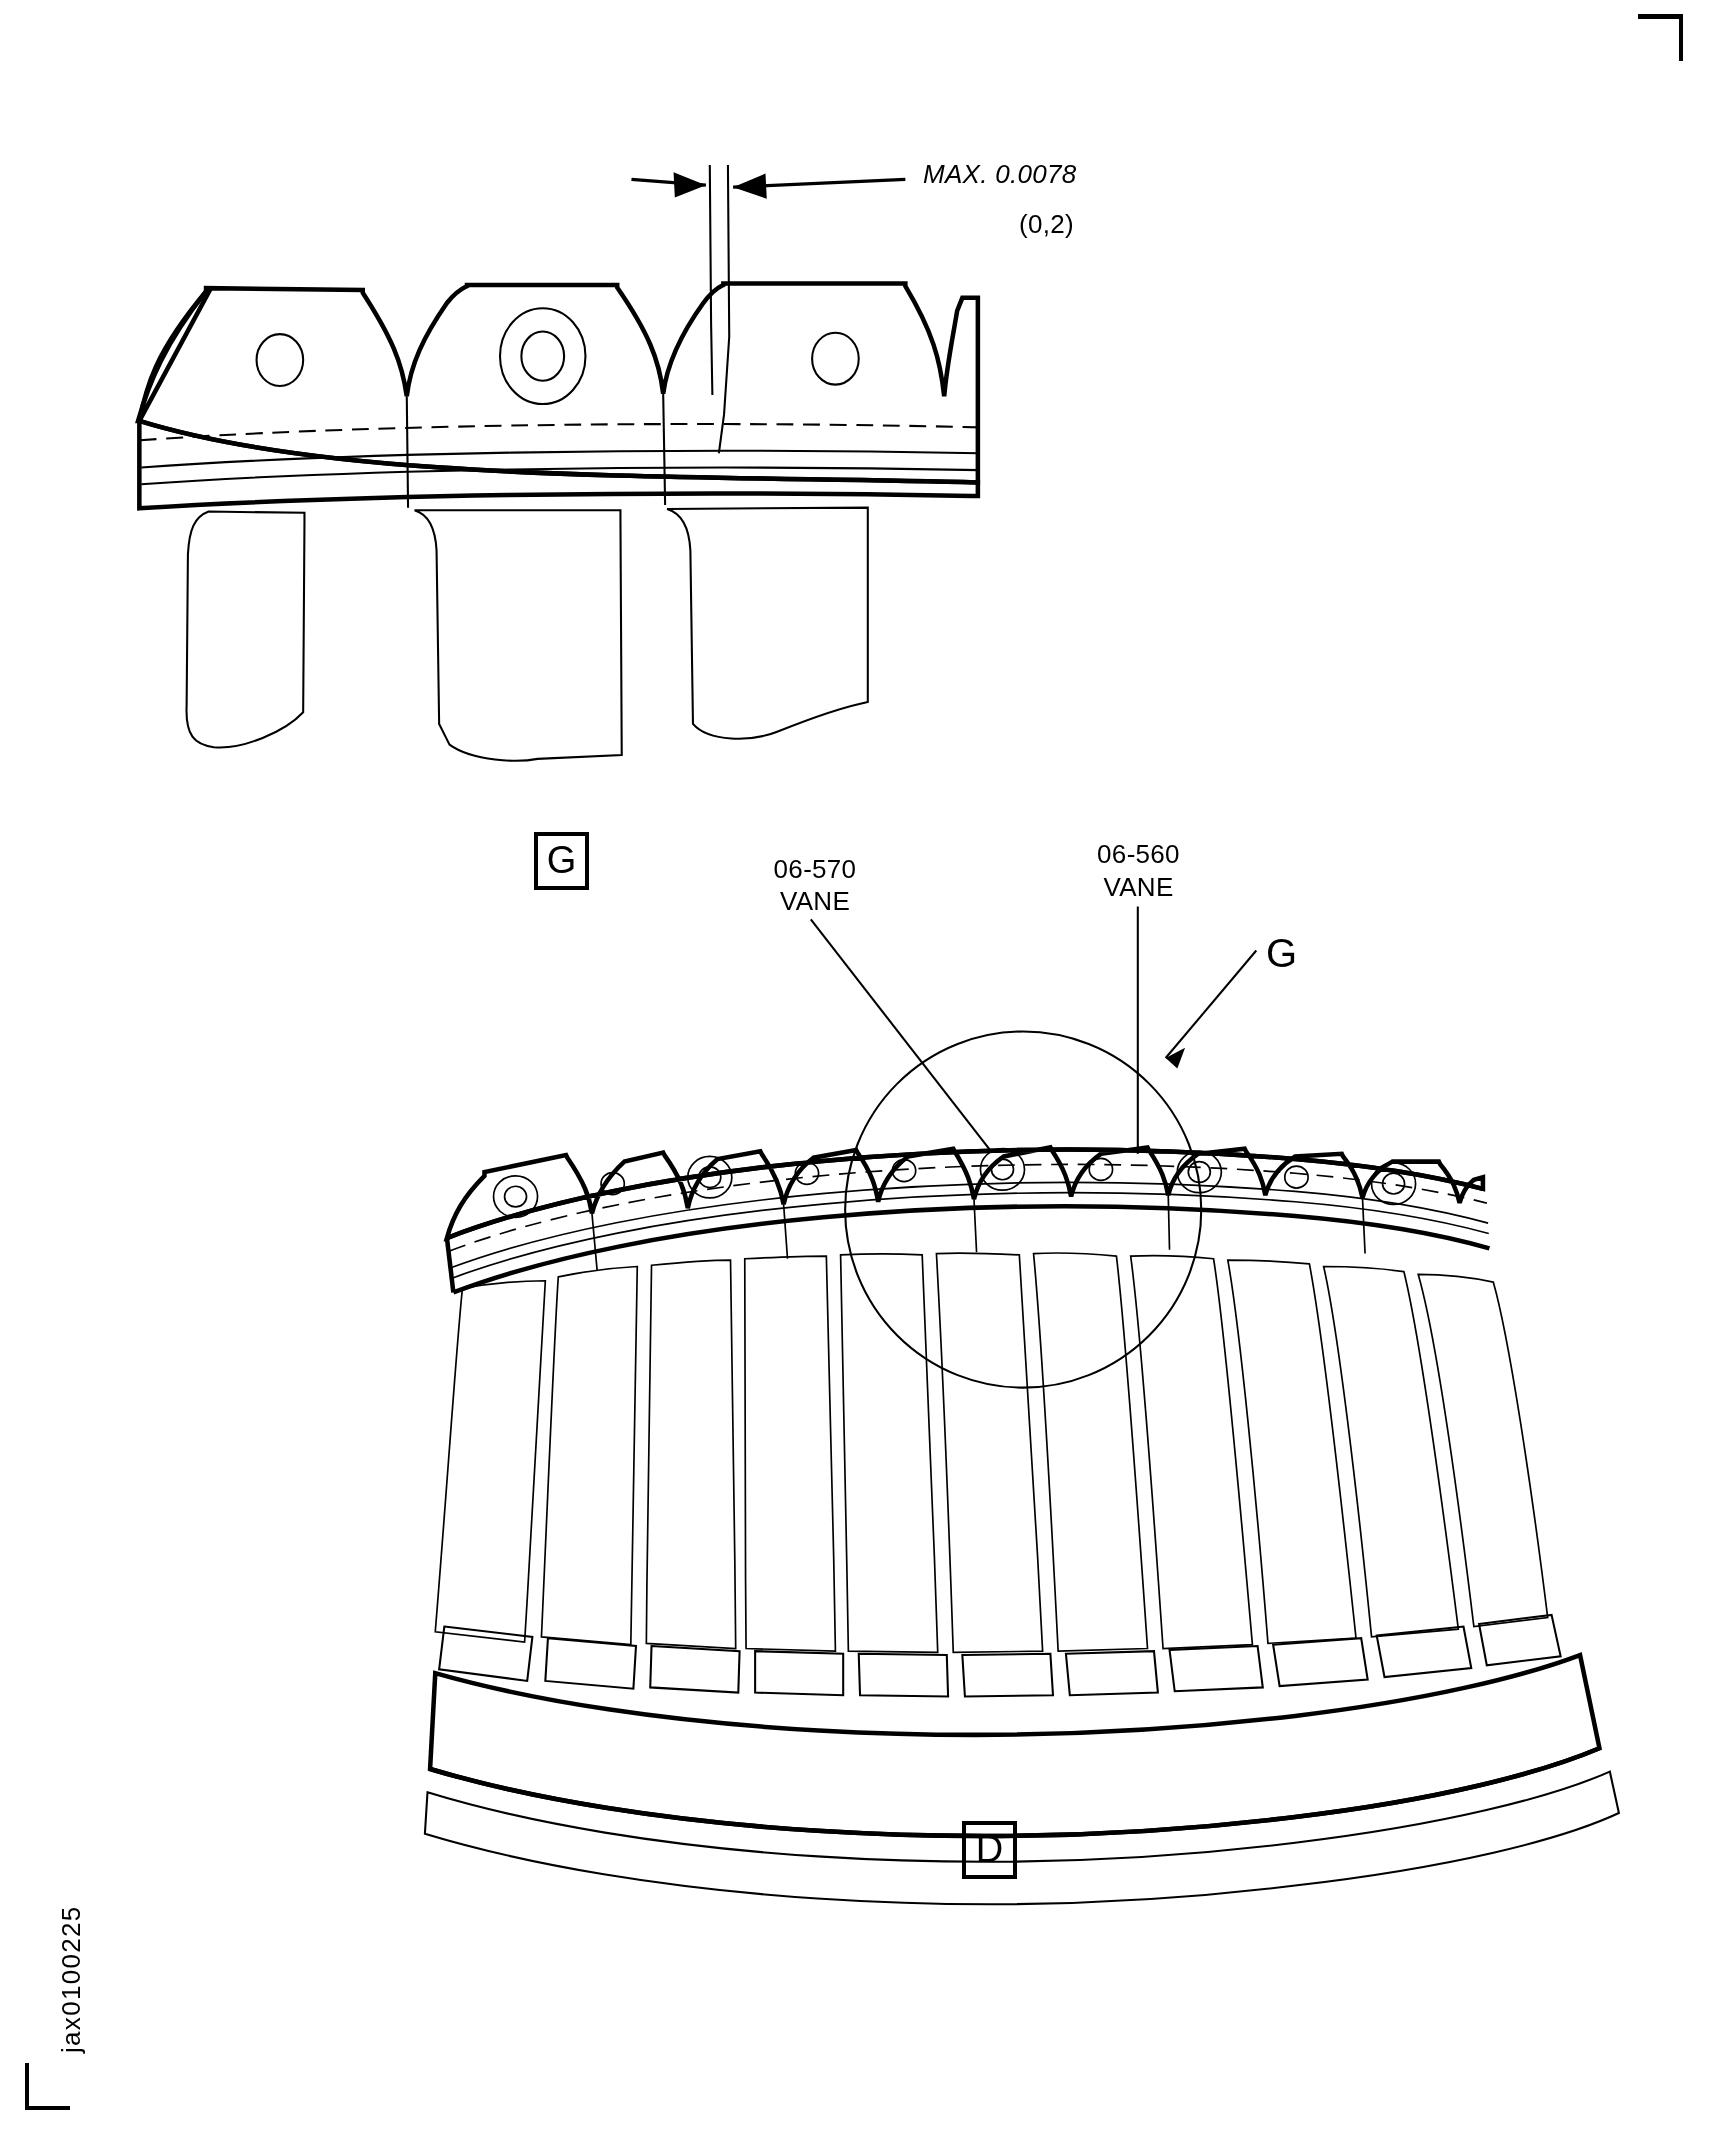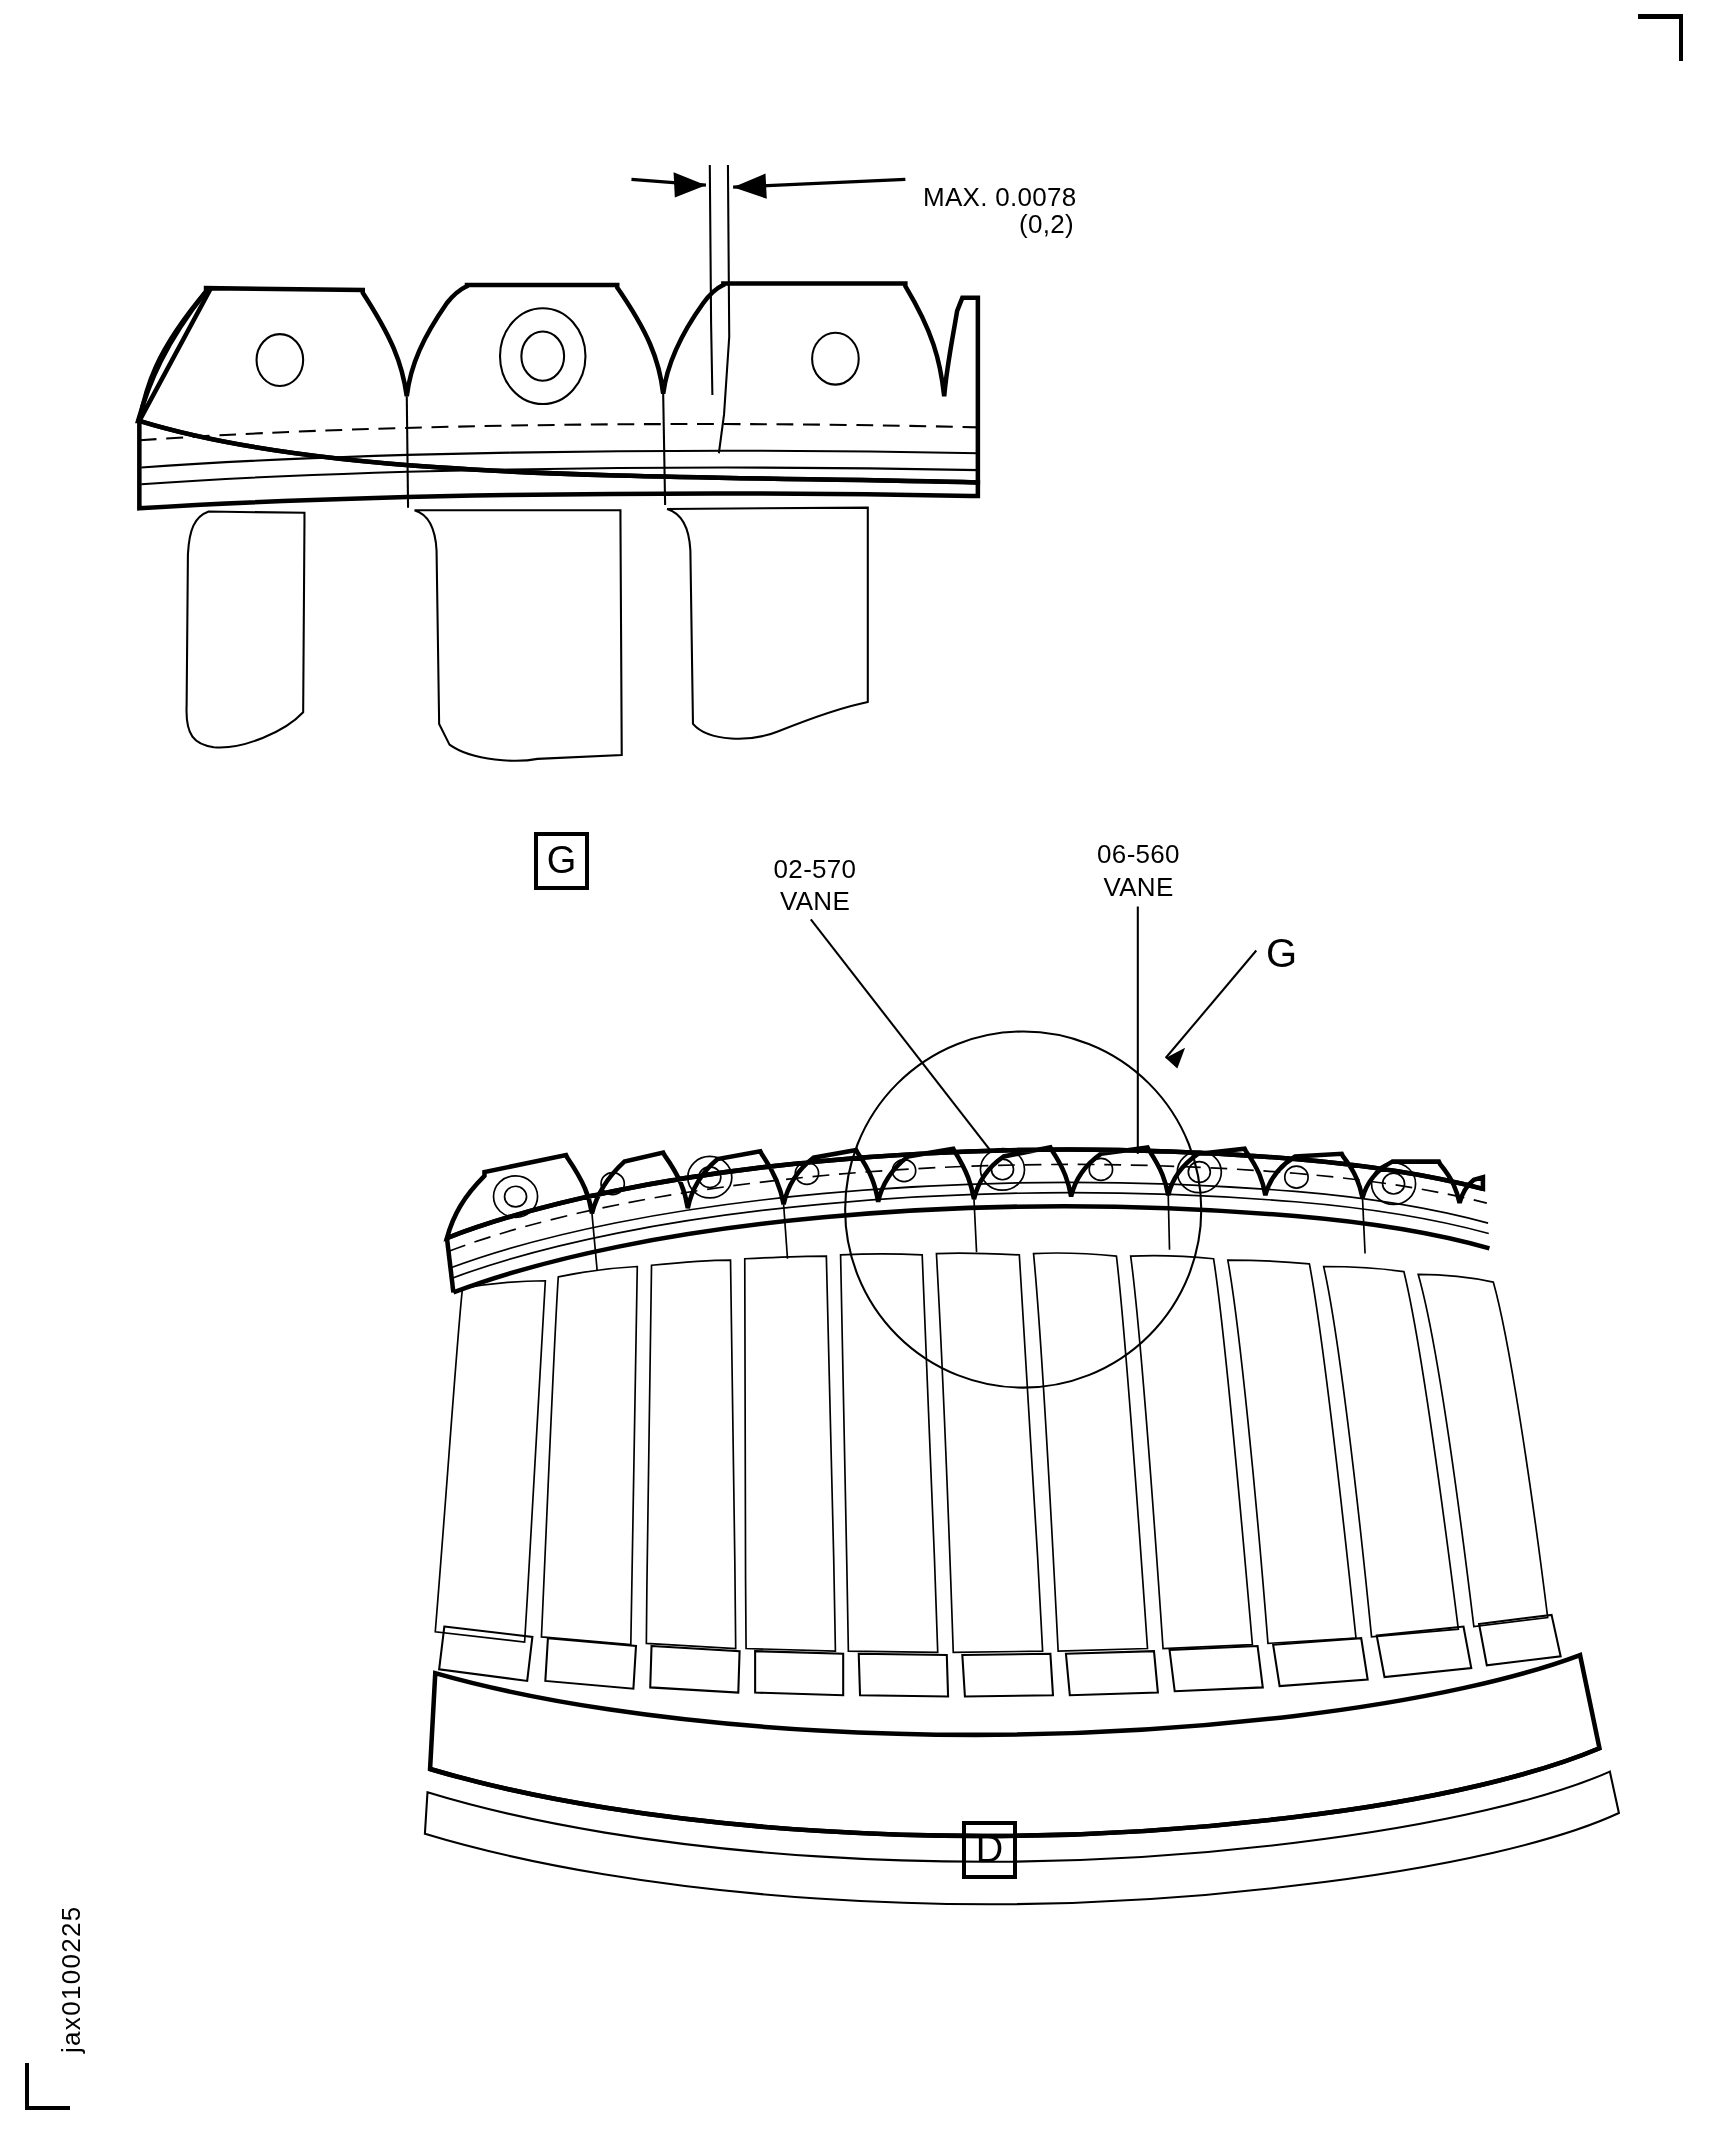--- a/index.html
+++ b/index.html
@@ -49,24 +49,24 @@
   </div>
 
   <div class="corner" style="left:24.6px;top:2063px;width:45px;height:47px;">
     <div class="v" style="left:0;top:0;width:4.5px;height:47px;"></div>
     <div class="h" style="left:0;bottom:0;width:45px;height:4.5px;"></div>
   </div>
 
   <div class="drawid" style="left:56px;top:2053px;">jax0100225</div>
 
 
-  <div class="txt dim-note" style="left:923px;top:182px;">MAX. 0.0078</div>
+  <div class="txt dim-note" style="left:923px;top:159px;font-style:italic;">MAX. 0.0078</div>
   <div class="txt dim-note" style="left:1019px;top:209px;">(0,2)</div>
 
-  <div class="txt callout" style="left:760px;top:854px;width:110px;">02-570</div>
+  <div class="txt callout" style="left:760px;top:854px;width:110px;">06-570</div>
   <div class="txt callout" style="left:760px;top:886px;width:110px;">VANE</div>
 
   <div class="txt callout" style="left:1080px;top:839px;width:117px;">06-560</div>
   <div class="txt callout" style="left:1080px;top:872px;width:117px;">VANE</div>
 
   <div class="txt bigletter" style="left:1266px;top:929px;">G</div>
 
   <div class="viewbox" style="left:534px;top:832px;width:47px;height:47px;">G</div>
 
   <div class="viewbox" style="left:962px;top:1821px;width:47px;height:47px;">D</div>

